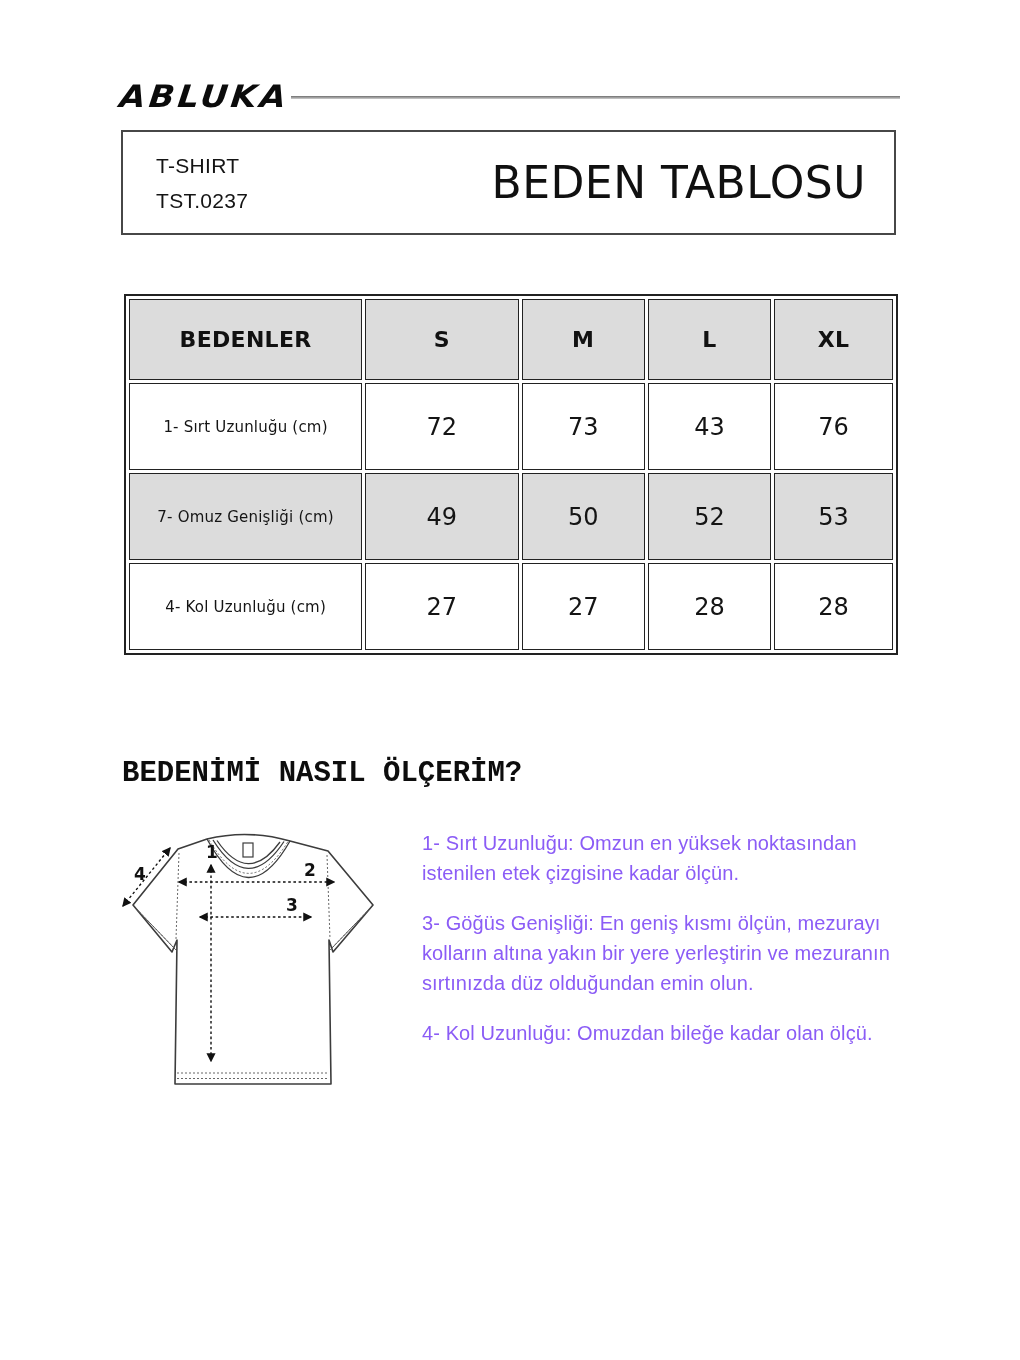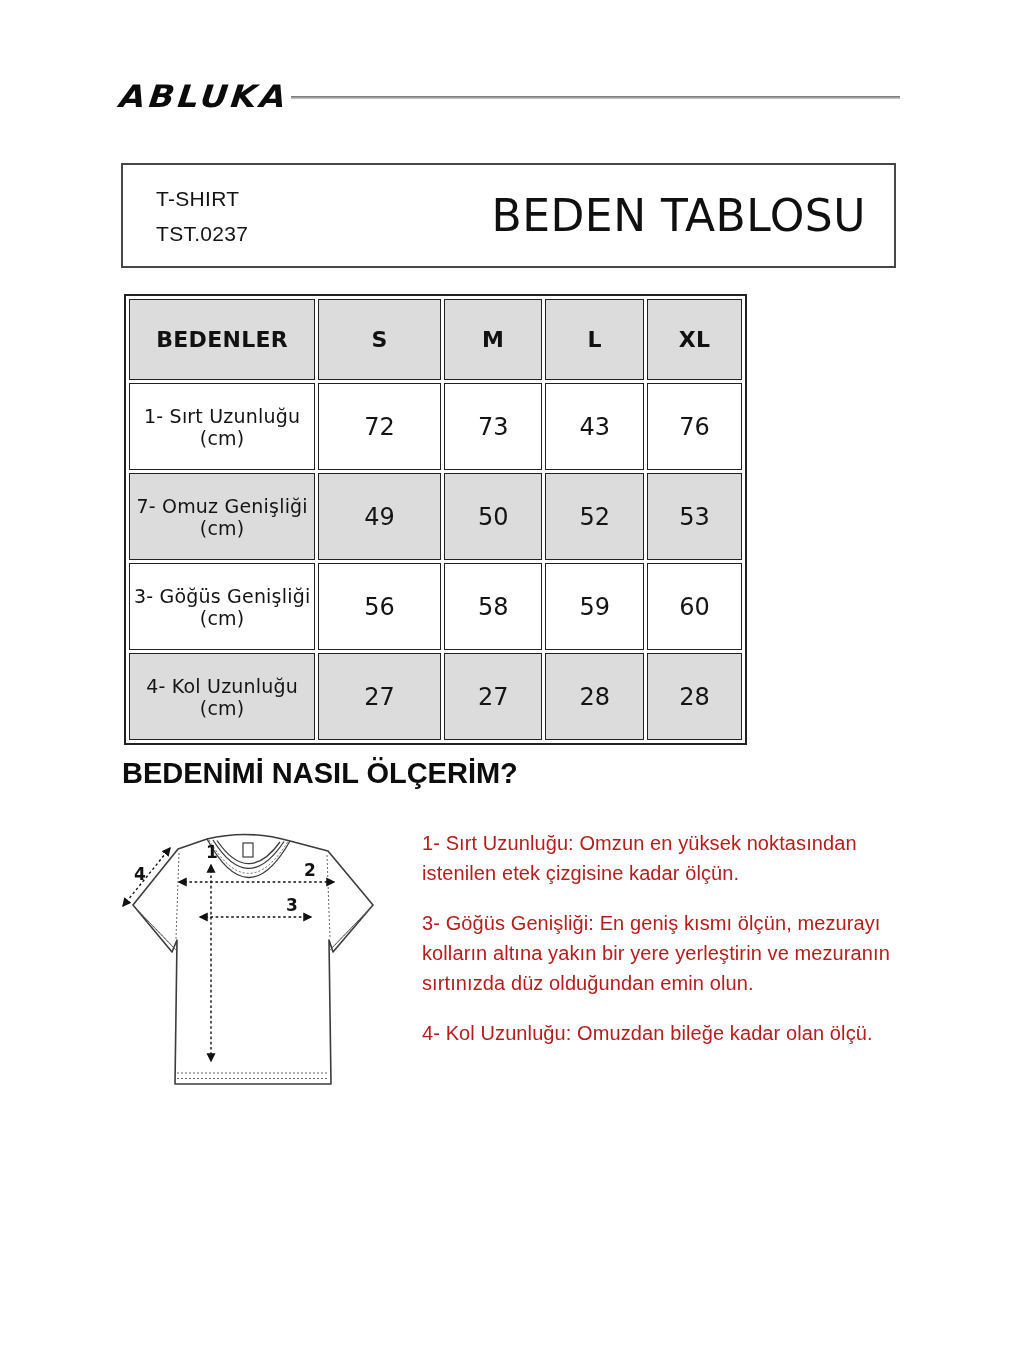--- a/index.html
+++ b/index.html
@@ -18,49 +18,49 @@
     transform:scaleX(1.08) skewX(-6deg); transform-origin:left center;
   }
   .logo-rule { flex:1; height:3px; margin-top:2px;
     background:linear-gradient(180deg,#6e6e6e 0%,#9a9a9a 45%,#cfcfcf 100%); }
 
   
   .title-box {
     position:absolute; left:121px; top:130px; width:775px; height:105px;
     border:2px solid #474747; box-sizing:border-box;
     display:flex; align-items:center; justify-content:space-between;
-    padding:0 28px 0 33px; background:#fff;margin-top:33px;
+    padding:0 28px 0 33px; background:#fff;
   }
   .product-info { font-size:21px; line-height:35px; letter-spacing:0.3px; color:#141414; }
   .table-title { font-family:"DejaVu Sans", sans-serif; font-size:44px; font-weight:400;
     letter-spacing:0.5px; margin:0; white-space:nowrap; color:#101010;text-align:center; }
 
   
   .size-table {
-    position:absolute; left:124px; top:294px; width:623px;
+    position:absolute; left:124px; top:294px; width:774px;
     border-collapse:separate; border-spacing:3px; border:2px solid #222;
     table-layout:fixed; background:#fff;
   }
   .size-table th, .size-table td { border:1px solid #222; text-align:center; vertical-align:middle; padding:0; }
   .size-table th { height:79px; background:#dcdcdc;
     font-family:"DejaVu Sans", sans-serif; font-size:22px; font-weight:700; letter-spacing:0.3px; }
   .size-table td { height:85px; font-family:"DejaVu Sans", sans-serif; font-size:24px; font-weight:400; color:#141414; }
-  .size-table td.row-label { font-size:19px; letter-spacing:0.2px; }
+  .size-table td.row-label { font-size:15px; letter-spacing:0.2px; }
   .size-table tbody tr:nth-child(even) td { background:#dcdcdc; }
 
   
   .measure-heading { position:absolute; left:122px; top:757px; margin:0;
-    font-family:Liberation Sans, sans-serif; font-size:29px; font-weight:800;
+    font-family:Liberation Mono, monospace; font-size:29px; font-weight:800;
     letter-spacing:0; color:#0d0d0d; white-space:nowrap; }
 
   .shirt-diagram { position:absolute; left:100px; top:812px; width:305px; height:300px; }
   .shirt-diagram .digit { font-family:"DejaVu Sans", sans-serif; font-size:17px; font-weight:600; fill:#111; }
 
   .instructions { position:absolute; left:422px; top:828px; width:494px;
-    font-size:20px; line-height:30px; letter-spacing:0.1px; color:#b91c1c; }
+    font-size:20px; line-height:30px; letter-spacing:0.1px; color:#8b5cf6; }
   .instructions p { margin:0 0 20px 0; }
 </style>
 </head>
 <body>
 
 <div class="page">
 
   <header class="brand-row">
     <div class="logo">ABLUKA</div>
     <div class="logo-rule"></div>
@@ -98,27 +98,20 @@
         <td>73</td>
         <td>43</td>
         <td>76</td>
       </tr>
       <tr>
         <td class="row-label">7- Omuz Genişliği (cm)</td>
         <td>49</td>
         <td>50</td>
         <td>52</td>
         <td>53</td>
-      </tr>
-      <tr>
-        <td class="row-label">3- Göğüs Genişliği (cm)</td>
-        <td>56</td>
-        <td>58</td>
-        <td>59</td>
-        <td>60</td>
       </tr>
       <tr>
         <td class="row-label">4- Kol Uzunluğu (cm)</td>
         <td>27</td>
         <td>27</td>
         <td>28</td>
         <td>28</td>
       </tr>
     </tbody>
   </table>

